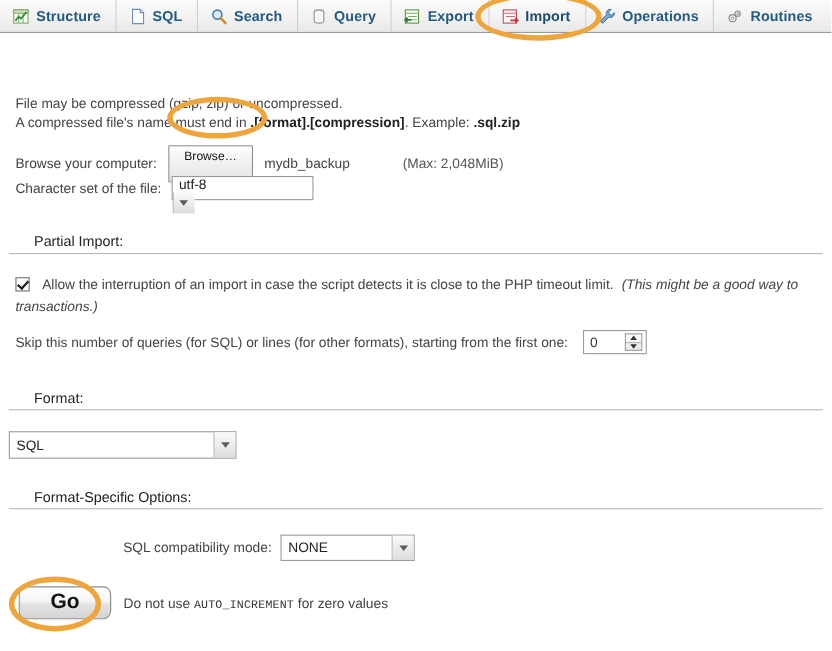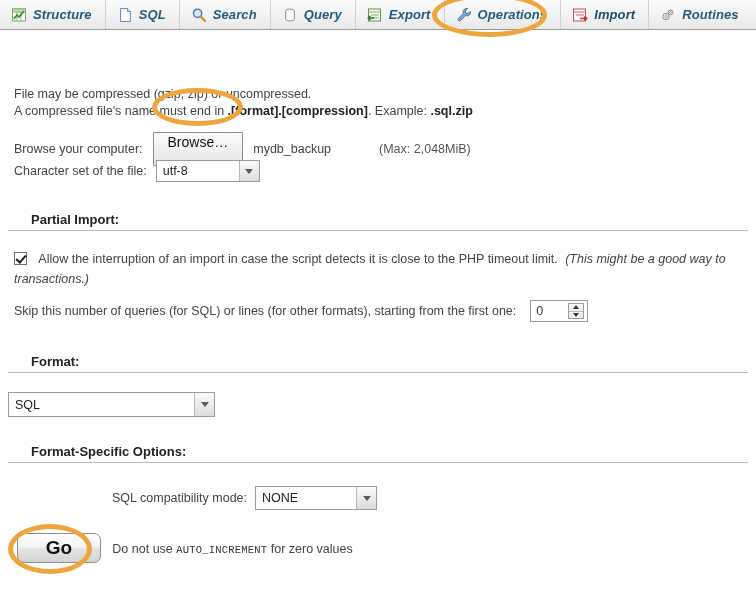--- a/index.html
+++ b/index.html
@@ -30,21 +30,20 @@
   }
   .tab {
     display: flex;
     align-items: center;
     gap: 6px;
     padding: 0 13px 0 11px;
     border-right: 1px solid #cfcfcf;
     box-sizing: border-box;
     cursor: pointer;
     background: transparent;
-    font-style: italic;
   }
   .tab:last-child { border-right: none; text-align: center; }
   .tab-label {
     font-size: 13px;
     font-weight: bold;
     color: #235a81;
     white-space: nowrap;
     letter-spacing: .1px;
   }
   .tab.active .tab-label { color: #1d4d70; }
@@ -82,36 +81,36 @@
 
   
   .section-head {
     position: absolute;
     left: 8px;
     width: 740px;
   }
   .section-head h3 {
     margin: 0;
     font-size: 13px;
-    font-weight: bold;
+    font-weight: normal;
     color: #222;
     padding-bottom: 3px;
     padding-left: 23px;
   }
   .section-head .rule {
     height: 1px;
     background: #b8b8b8;
     width: 100%;
   }
 
   
   .btn-browse {
     display: inline-block;
     padding: 2px 14px 15px 14px;
-    font-size: 14px;
+    font-size: 11px;
     font-family: "Liberation Sans", sans-serif;
     color: #111;
     background: linear-gradient(to bottom, #fdfdfd 0%, #f0f0f0 50%, #e4e4e4 100%);
     border: 1px solid #8e8e8e;
     border-radius: 1px;
     cursor: pointer;
     line-height: 15px;
   }
 
   .select-box {
@@ -307,39 +306,39 @@
         <rect x="1.5" y="2" width="12" height="12" fill="#f8fbf6" stroke="#5f9149" stroke-width="1"></rect>
         <line x1="1.5" y1="5" x2="13.5" y2="5" stroke="#7cb065" stroke-width="1"></line>
         <line x1="4" y1="8" x2="12" y2="8" stroke="#7cb065" stroke-width="1"></line>
         <line x1="4" y1="11" x2="12" y2="11" stroke="#7cb065" stroke-width="1"></line>
         <path d="M7 11 h-5 M3.5 9 l-2.2 2 2.2 2" fill="none" stroke="#2f7a2f" stroke-width="1.6"></path>
       </svg>
     </span>
     <span class="tab-label">Export</span>
   </div>
 
-  <div class="tab">
-    <span class="tab-icon">
-      <svg width="16" height="16" viewBox="0 0 16 16">
-        <path d="M11.6 1.6 a3.6 3.6 0 0 0 -4.2 4.9 l-5 5 a1.5 1.5 0 0 0 2.1 2.1 l5 -5 a3.6 3.6 0 0 0 4.9 -4.2 l-2.3 2.3 -2.3 -0.6 -0.6 -2.3 z" fill="#7aa9d6" stroke="#3d6d9b" stroke-width="0.9"></path>
-      </svg>
-    </span>
-    <span class="tab-label">Operations</span>
-  </div>
-
   <div class="tab active">
     <span class="tab-icon">
       <svg width="16" height="16" viewBox="0 0 16 16">
         <rect x="1.5" y="2" width="12" height="12" fill="#fdf6f6" stroke="#b4545a" stroke-width="1"></rect>
         <line x1="1.5" y1="5" x2="13.5" y2="5" stroke="#cc6b72" stroke-width="1"></line>
         <line x1="4" y1="8" x2="12" y2="8" stroke="#cc6b72" stroke-width="1"></line>
         <path d="M8 11.5 h6 M12.4 9.5 l2.2 2 -2.2 2" fill="none" stroke="#c4353f" stroke-width="1.7"></path>
       </svg>
     </span>
     <span class="tab-label">Import</span>
+  </div>
+
+  <div class="tab">
+    <span class="tab-icon">
+      <svg width="16" height="16" viewBox="0 0 16 16">
+        <path d="M11.6 1.6 a3.6 3.6 0 0 0 -4.2 4.9 l-5 5 a1.5 1.5 0 0 0 2.1 2.1 l5 -5 a3.6 3.6 0 0 0 4.9 -4.2 l-2.3 2.3 -2.3 -0.6 -0.6 -2.3 z" fill="#7aa9d6" stroke="#3d6d9b" stroke-width="0.9"></path>
+      </svg>
+    </span>
+    <span class="tab-label">Operations</span>
   </div>
 
   <div class="tab">
     <span class="tab-icon">
       <svg width="16" height="16" viewBox="0 0 16 16">
         <circle cx="6" cy="9.5" r="3.2" fill="#efefef" stroke="#8a8a8a" stroke-width="1"></circle>
         <circle cx="6" cy="9.5" r="1.1" fill="#ffffff" stroke="#8a8a8a" stroke-width="0.8"></circle>
         <circle cx="10.6" cy="5.4" r="2.4" fill="#efefef" stroke="#8a8a8a" stroke-width="1"></circle>
         <circle cx="10.6" cy="5.4" r="0.8" fill="#ffffff" stroke="#8a8a8a" stroke-width="0.8"></circle>
       </svg>
@@ -358,21 +357,21 @@
 
   <div style="position:absolute; left:14px; top:72px; display:flex; align-items:center;">
     <span class="row-label">Browse your computer:</span>
     <span class="btn-browse" style="margin-left:10px;">Browse…</span>
     <span class="row-label" style="margin-left:10px;">mydb_backup</span>
     <span class="row-label" style="margin-left:48px; color:#555;">(Max: 2,048MiB)</span>
   </div>
 
   <div style="position:absolute; left:14px; top:100px; display:flex; align-items:center;">
     <span class="row-label">Character set of the file:</span>
-    <span class="select-box" style="margin-left:9px; width:104px;">
+    <span class="select-box" style="margin-left:9px; width:129px;flex-direction:column;">
       <span class="sel-val">utf-8</span>
       <span class="sel-arrow">
           <i class="chev"></i>
         </span>
     </span>
   </div>
 
   <div class="section-head" style="top:152px;">
     <h3>Partial Import:</h3>
     <div class="rule"></div>

